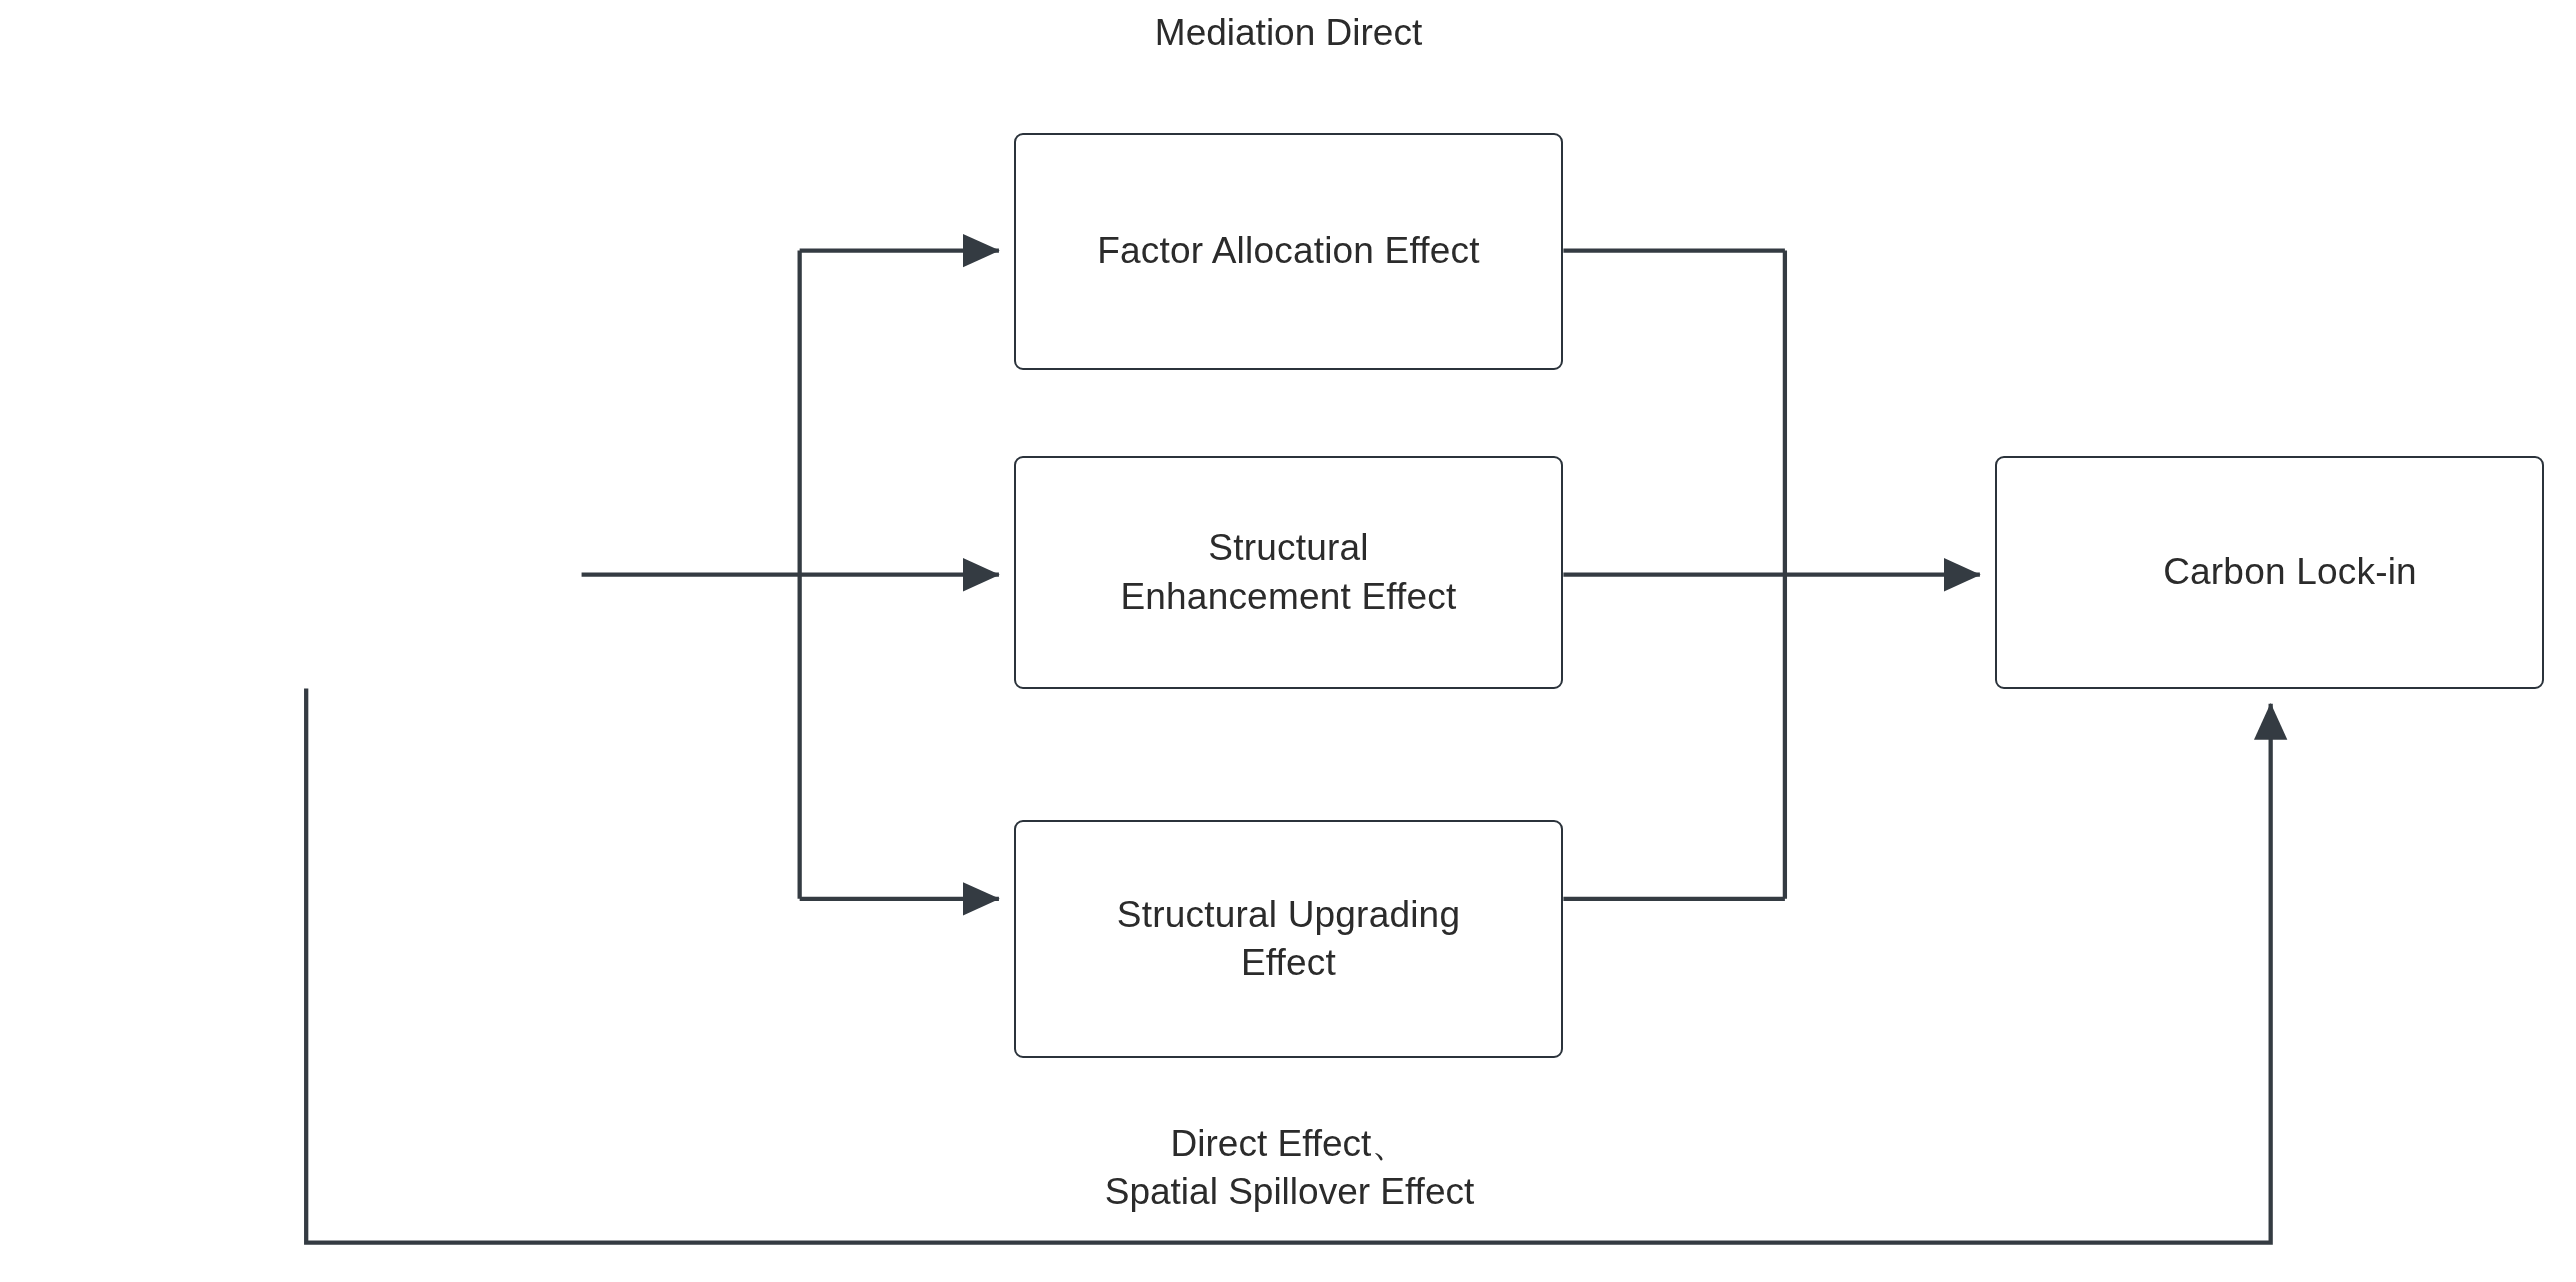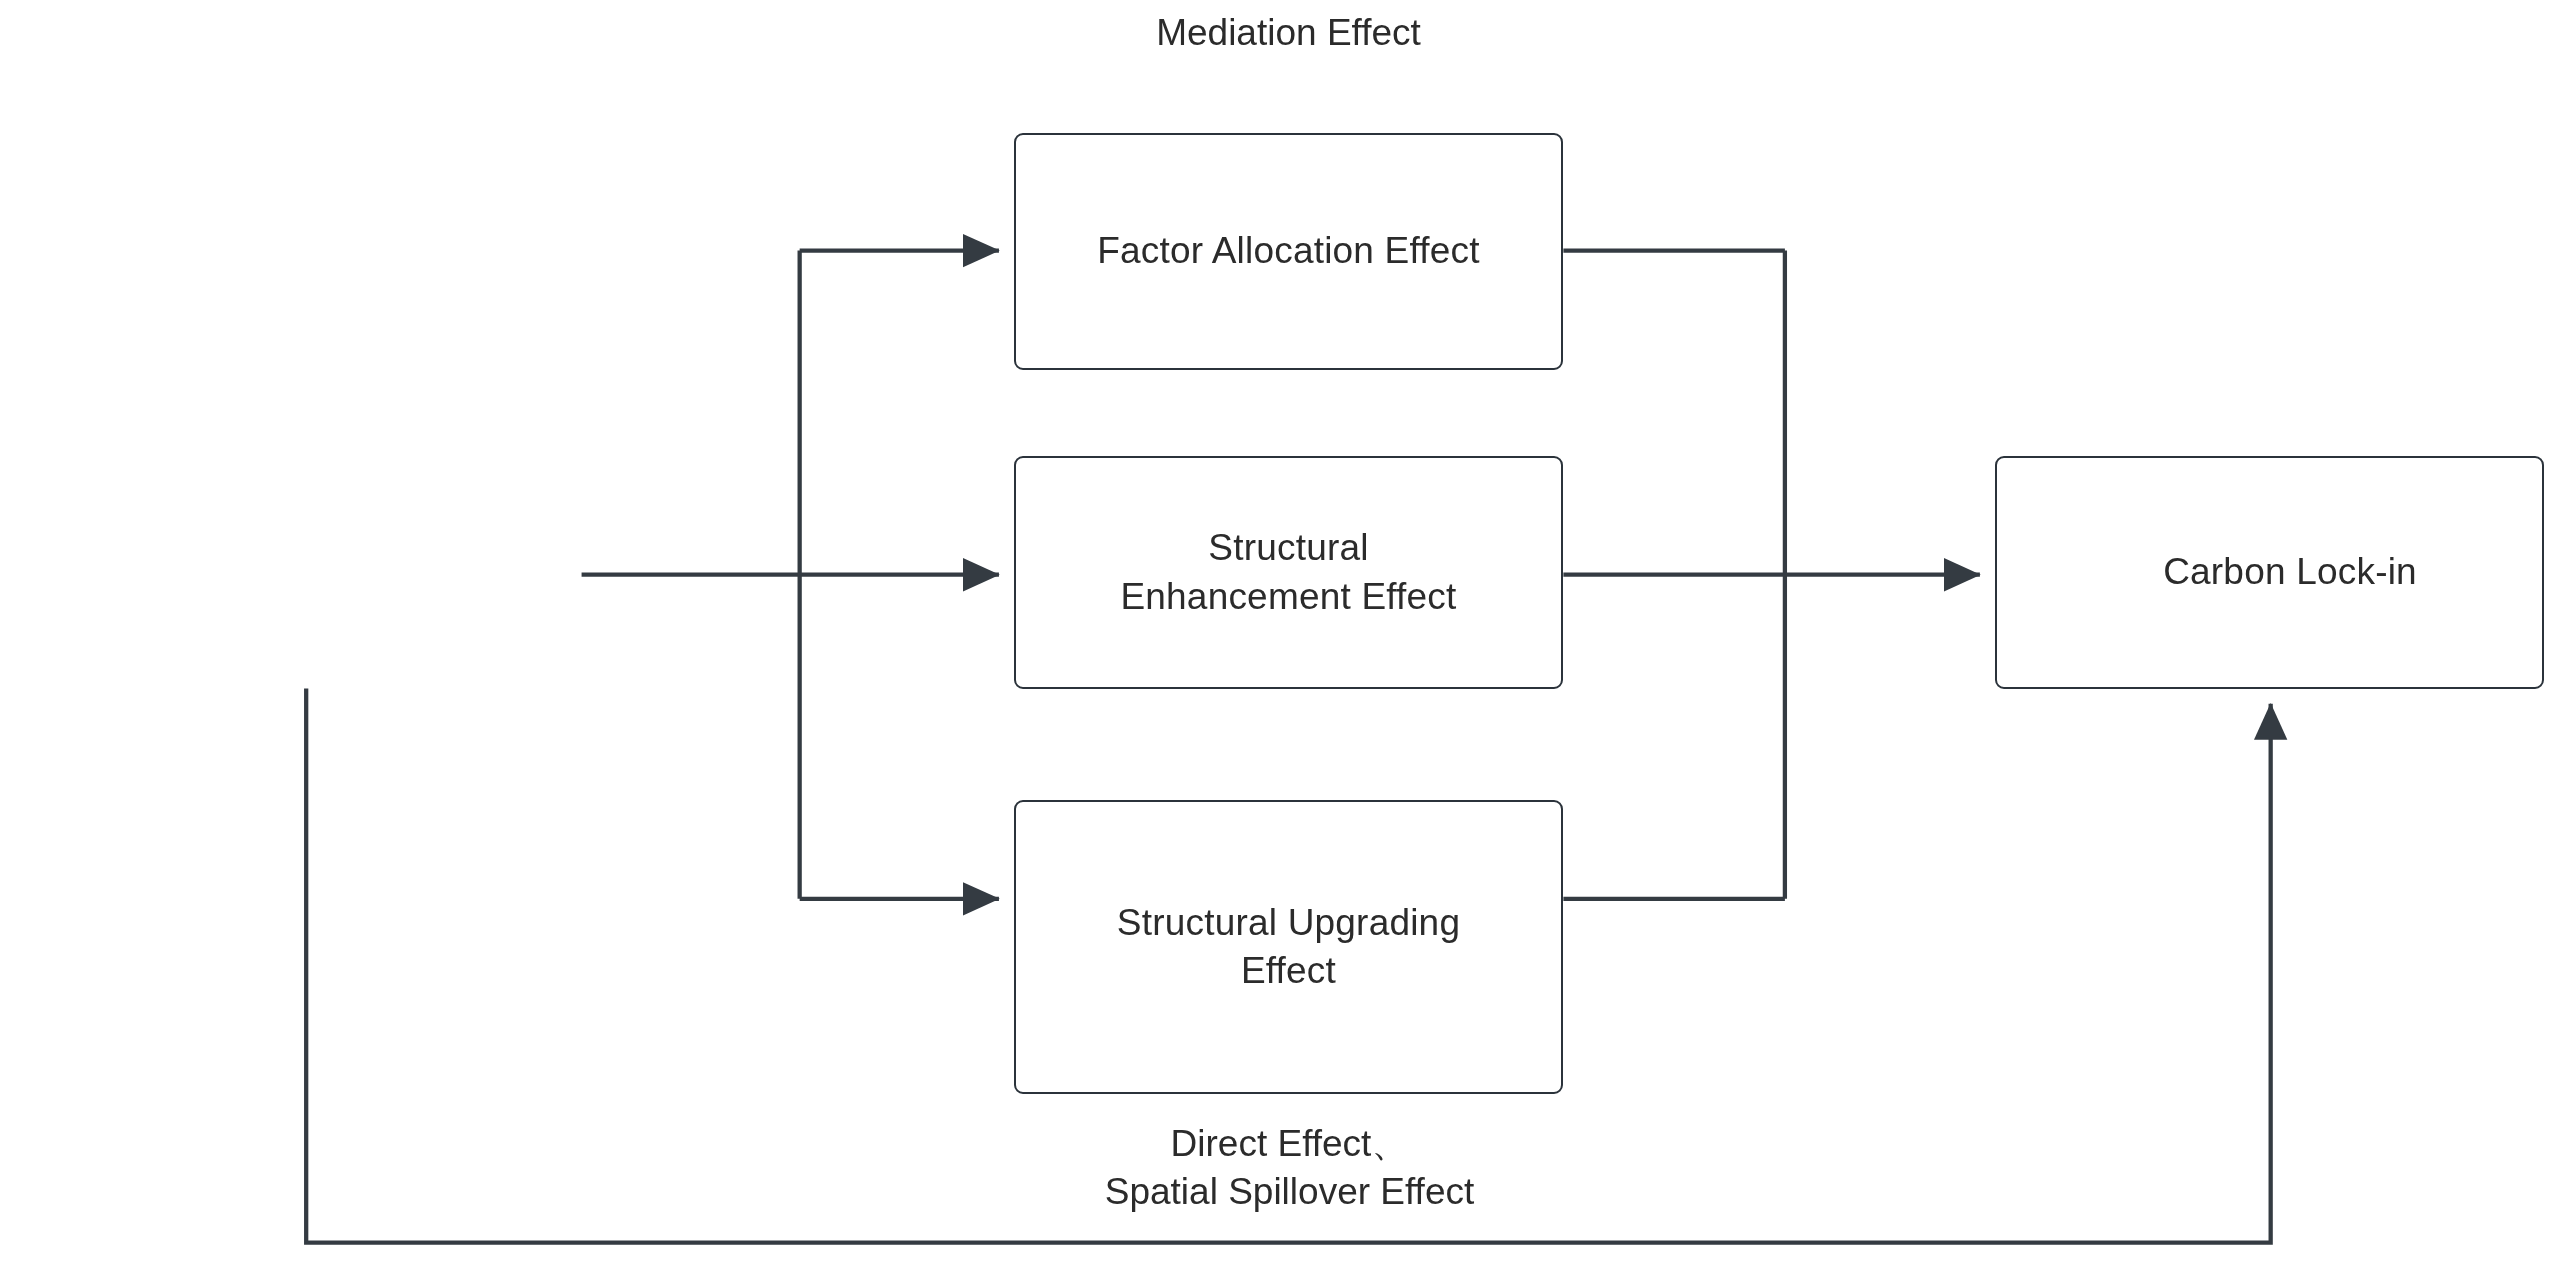--- a/index.html
+++ b/index.html
@@ -53,21 +53,21 @@
     font-size: 37px;
     line-height: 1.30;
     text-align: center;
     white-space: pre-line;
     z-index: 3;
     background: #ffffff;
   }
   #node-source      { left: 32.5px;   top: 456px; width: 549px; height: 233px; }
   #node-factor      { left: 1014px; top: 133px; width: 549px; height: 237px; }
   #node-efficiency  { left: 1014px; top: 456px; width: 549px; height: 233px; }
-  #node-structural  { left: 1014px; top: 800px; width: 549px; height: 294px; justify-content: center; }
+  #node-structural  { left: 1014px; top: 820px; width: 549px; height: 238px; justify-content: center; }
   #node-carbon      { left: 1995px; top: 456px; width: 549px; height: 233px; padding-left: 41px; }
 
   #diagram-title    { left: 1014px; top: 8.6px;  width: 549px; }
   #edge-caption     { left: 984px; top: 1120px; width: 611px; }
 </style>
 </head>
 <body>
 
 <div id="canvas">
 
@@ -98,21 +98,21 @@
       <path d="M1828,1051 L2087,1051"></path>
 
       <path d="M2087,293 L2087,1051"></path>
 
       <path d="M1828,672 L2315,672" marker-end="url(#arrow-right)"></path>
 
       <path d="M358,805 L358,1453 L2655,1453 L2655,823" marker-end="url(#arrow-up)"></path>
     </g>
   </svg>
 
-  <div class="caption" id="diagram-title">Mediation Effect</div>
+  <div class="caption" id="diagram-title">Mediation Direct</div>
 
 
   <div class="node" id="node-factor">
     <span>Factor Allocation Effect</span>
   </div>
 
   <div class="node" id="node-efficiency">
     <span>Structural
 Enhancement Effect</span>
   </div>

